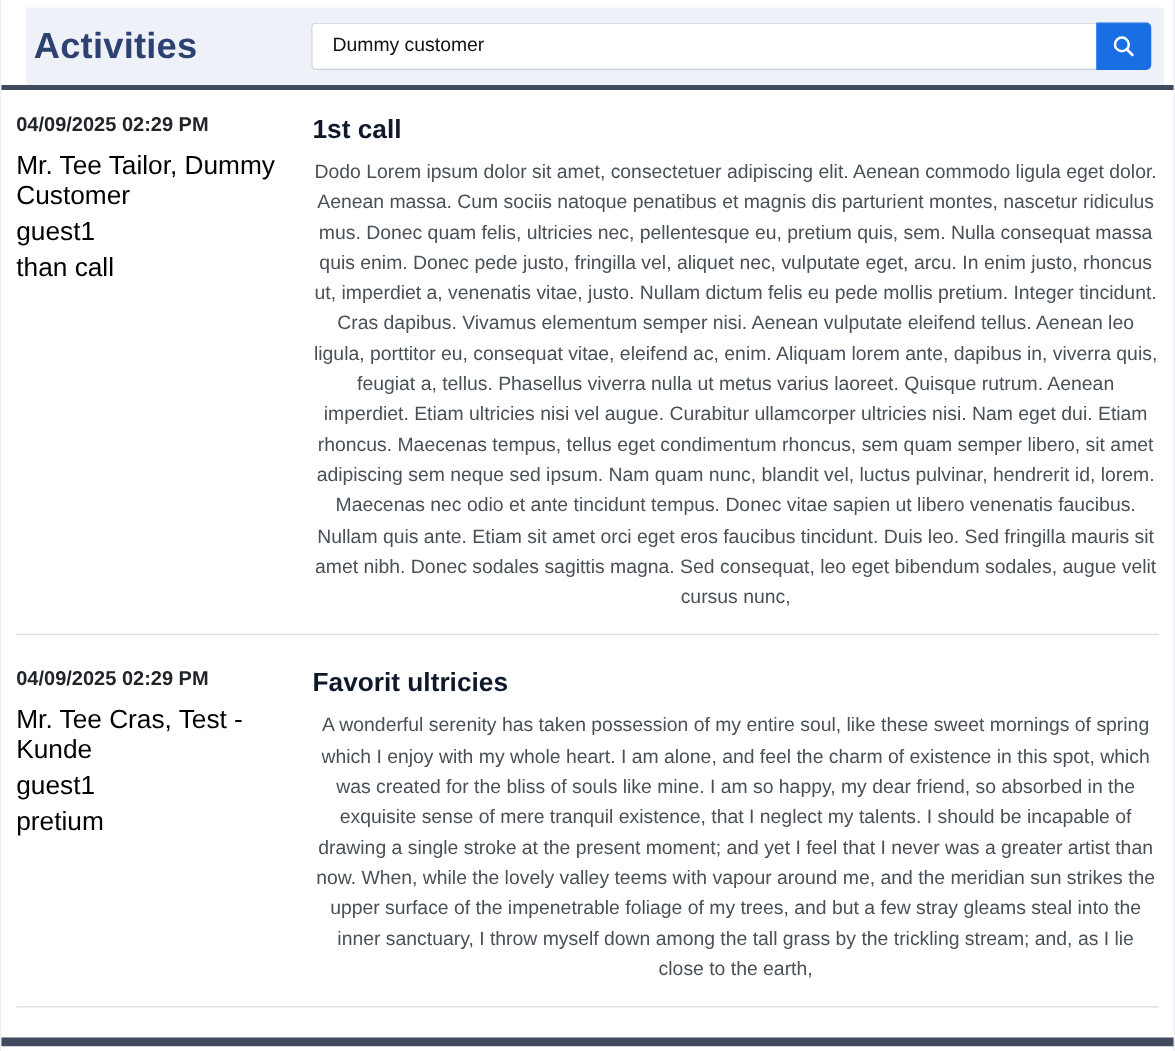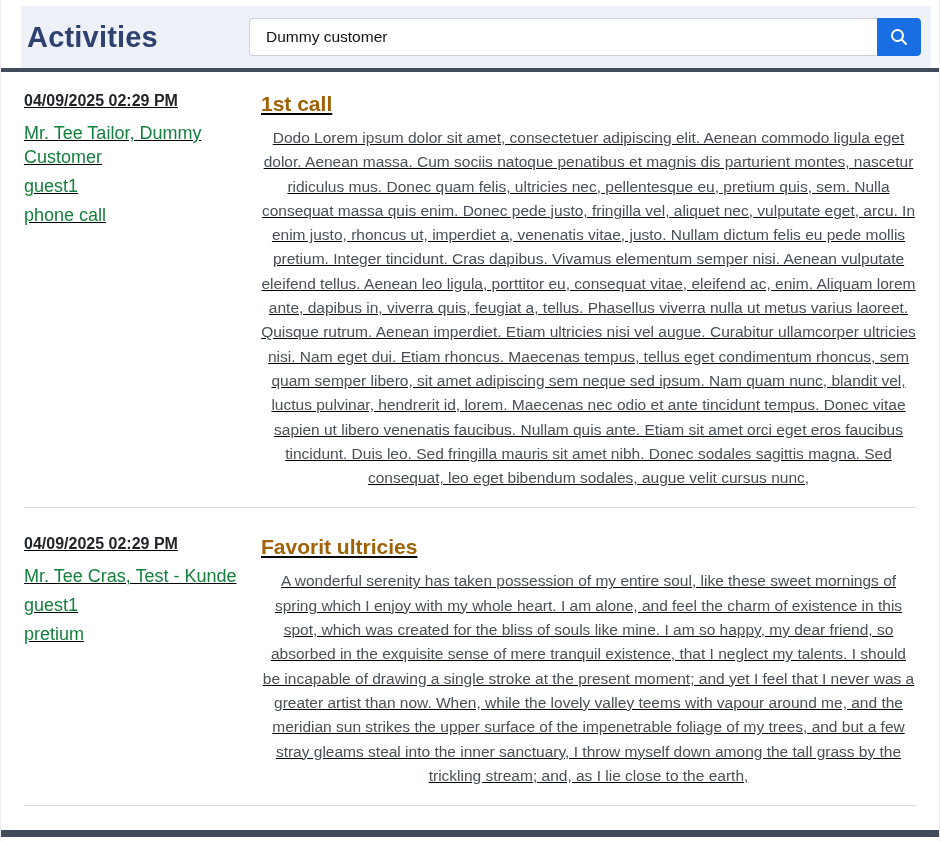--- a/index.html
+++ b/index.html
@@ -61,45 +61,45 @@
     cursor: pointer;
     padding: 0;
   }
   .header-rule {
     height: 4px;
     background: #414b5e;
     width: 100%;
   }
 
   
-  main { padding: 0 23px; text-decoration: underline; }
+  main { padding: 0 12px; }
   .entry { display: flex; padding-top: 18px; }
   .meta {
     width: 237px;
     flex-shrink: 0;
     padding-right: 16px;
   }
   .meta-date {
     font-size: 16px;
     font-weight: 700;
     color: #212529;
     margin: 0 0 9px 0;
     line-height: 22px;
   }
   .meta-line {
-    font-size: 18px;
-    color: #15803d;
+    font-size: 21px;
+    color: #000000;
     line-height: 24px;
     margin: 0 0 5px 0;
   }
   .content { flex: 1; min-width: 0; }
   .content-title {
     font-size: 21px;
     font-weight: 700;
-    color: #a16207;
+    color: #0f172a;
     margin: 0 0 8px 0;
     line-height: 28px;
   }
   .content-text {
     font-size: 15.5px;
     line-height: 24.3px;
     color: #495057;
     margin: 0;
     text-align: center;
   }
@@ -137,21 +137,21 @@
 
 <div class="header-rule"></div>
 
 <main>
 
   <section class="entry">
     <aside class="meta">
       <div class="meta-date">04/09/2025 02:29 PM</div>
       <div class="meta-line">Mr. Tee Tailor, Dummy Customer</div>
       <div class="meta-line">guest1</div>
-      <div class="meta-line">phone call</div>
+      <div class="meta-line">than call</div>
     </aside>
     <article class="content">
       <h2 class="content-title">1st call</h2>
       <p class="content-text">Dodo Lorem ipsum dolor sit amet, consectetuer adipiscing elit. Aenean commodo ligula eget dolor. Aenean massa. Cum sociis natoque penatibus et magnis dis parturient montes, nascetur ridiculus mus. Donec quam felis, ultricies nec, pellentesque eu, pretium quis, sem. Nulla consequat massa quis enim. Donec pede justo, fringilla vel, aliquet nec, vulputate eget, arcu. In enim justo, rhoncus ut, imperdiet a, venenatis vitae, justo. Nullam dictum felis eu pede mollis pretium. Integer tincidunt. Cras dapibus. Vivamus elementum semper nisi. Aenean vulputate eleifend tellus. Aenean leo ligula, porttitor eu, consequat vitae, eleifend ac, enim. Aliquam lorem ante, dapibus in, viverra quis, feugiat a, tellus. Phasellus viverra nulla ut metus varius laoreet. Quisque rutrum. Aenean imperdiet. Etiam ultricies nisi vel augue. Curabitur ullamcorper ultricies nisi. Nam eget dui. Etiam rhoncus. Maecenas tempus, tellus eget condimentum rhoncus, sem quam semper libero, sit amet adipiscing sem neque sed ipsum. Nam quam nunc, blandit vel, luctus pulvinar, hendrerit id, lorem. Maecenas nec odio et ante tincidunt tempus. Donec vitae sapien ut libero venenatis faucibus. Nullam quis ante. Etiam sit amet orci eget eros faucibus tincidunt. Duis leo. Sed fringilla mauris sit amet nibh. Donec sodales sagittis magna. Sed consequat, leo eget bibendum sodales, augue velit cursus nunc,</p>
     </article>
   </section>
 
   <hr class="divider">
 
   <section class="entry" style="padding-top:8px;">

